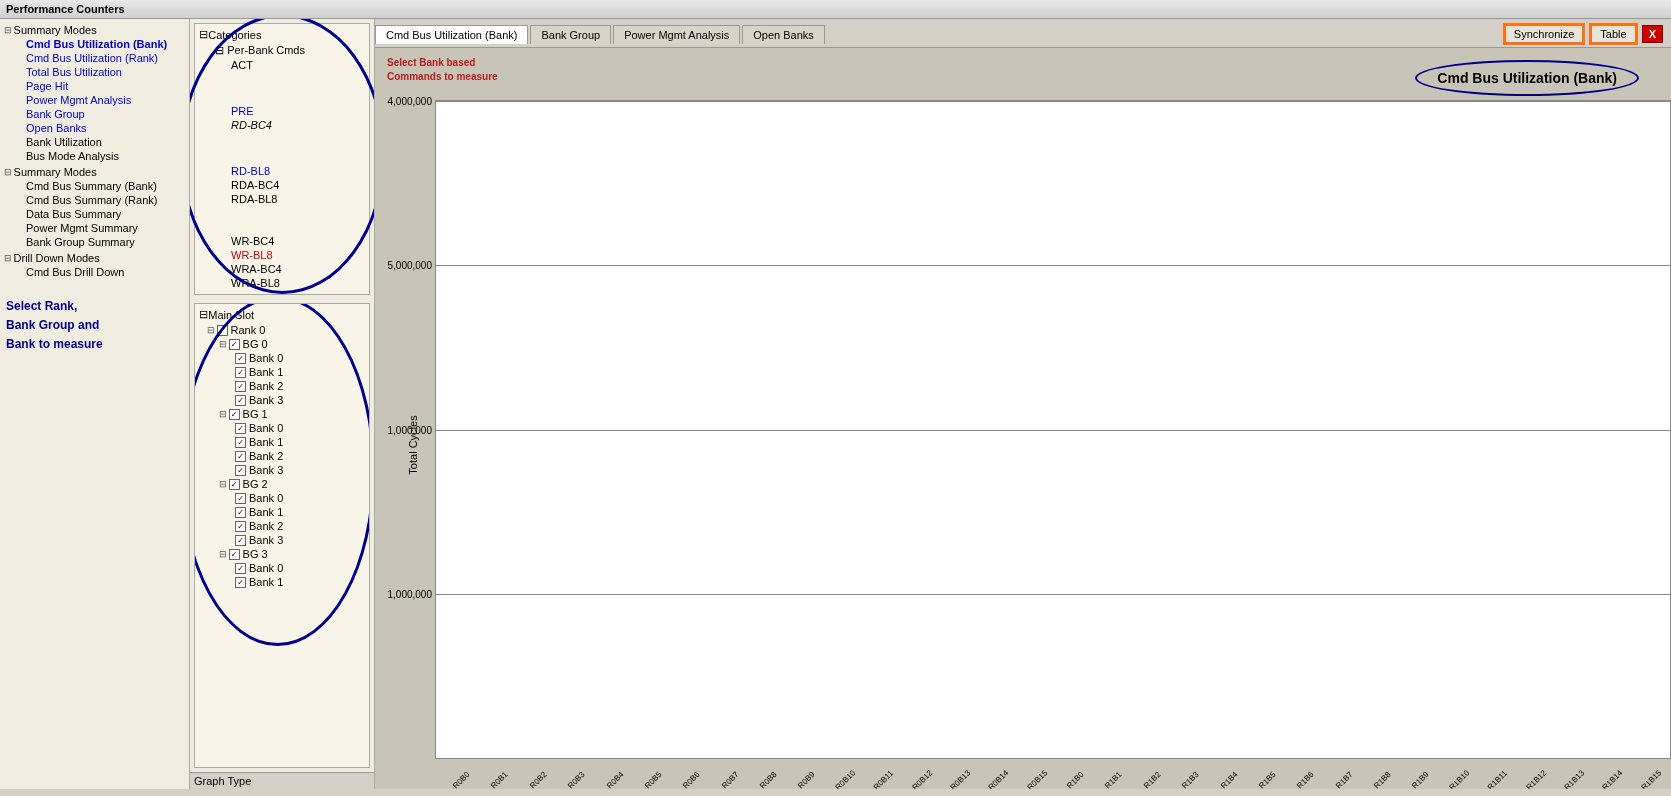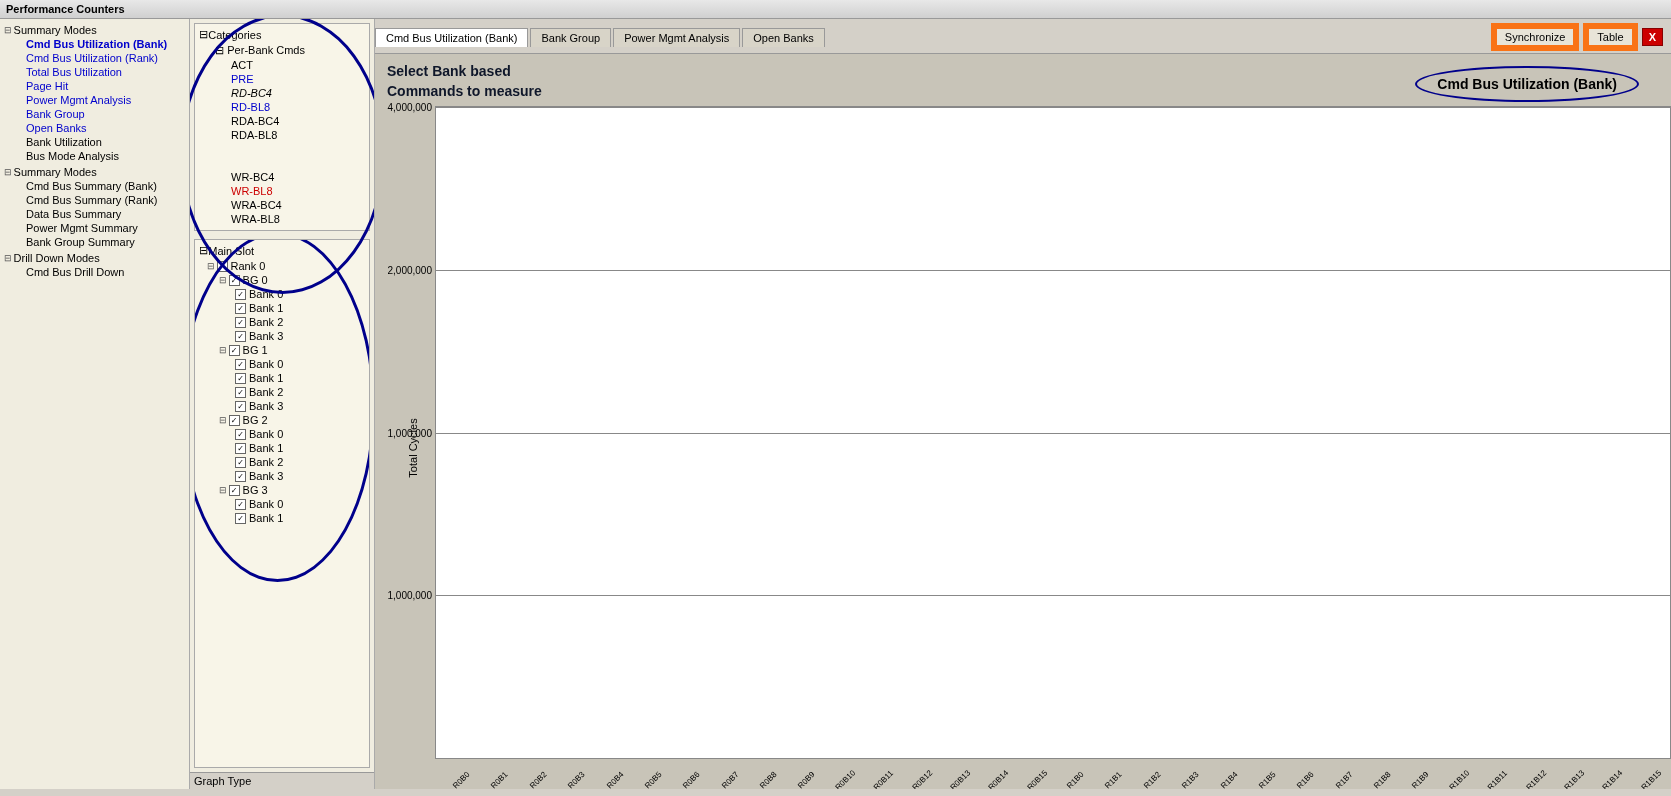--- a/index.html
+++ b/index.html
@@ -104,21 +104,21 @@
     .top-tab-actions {
       display: flex;
       align-items: center;
       gap: 4px;
       padding: 2px 4px;
     }
     .sync-btn, .table-btn {
       padding: 2px 8px;
       font-size: 11px;
       background: #e8e4d8;
-      border: 6px solid #f97316;
+      border: 3px solid #f97316;
       cursor: pointer;
     }
     .close-btn {
       background: #cc0000;
       color: white;
       border: 1px solid #880000;
       padding: 2px 6px;
       font-size: 11px;
       cursor: pointer;
       font-weight: bold;
@@ -134,22 +134,22 @@
       flex-direction: column;
     }
 
     .chart-header {
       padding: 8px 12px 4px 12px;
       display: flex;
       justify-content: space-between;
       align-items: flex-start;
     }
     .chart-title-left {
-      color: #0f172a;
-      font-size: 14px;
+      color: #b91c1c;
+      font-size: 10px;
       font-weight: bold;
       line-height: 1.4;
     }
     .chart-title-right {
       border: 2px solid #00008b;
       border-radius: 50%;
       padding: 8px 20px;
       color: #000;
       font-size: 14px;
       font-weight: bold;
@@ -262,21 +262,21 @@
       font-size: 11px;
       cursor: pointer;
       color: #000;
     }
 
     .sub-cat-item {
       padding: 1px 4px 1px 28px;
       font-size: 11px;
       cursor: pointer;
     }
-    .sub-cat-item.blue { color: #0000cc; }
+    .sub-cat-item.blue { color: #0000cc; margin-top: 32px; }
     .sub-cat-item.red { color: #cc0000; }
 
     
     .slot-panel {
       padding: 4px;
       border: 1px solid #aaa;
       margin: 4px;
       background: #f8f5e8;
       flex: 1;
       overflow-y: auto;
@@ -369,20 +369,23 @@
     </div>
 
     <div class="tree-section">
       <div class="tree-group-label">
         <span class="expand-icon">⊟</span>
         <span>Drill Down Modes</span>
       </div>
       <div class="tree-item black" style="padding-left:24px;">Cmd Bus Drill Down</div>
     </div>
 
+    <div class="select-info">
+      Select Rank,<br>Bank Group and<br>Bank to measure
+    </div>
   </div>
 
   <div class="center-panel" style="position:relative;">
 
     <div class="categories-panel" style="margin:4px; position:relative;">
 
       <div style="position:absolute; border:3px solid #00008b; border-radius:50%; top:-10px; left:-15px; width:205px; height:280px; pointer-events:none; z-index:5;"></div>
 
       <div class="cat-title">
         <span class="expand-icon">⊟</span>
@@ -703,21 +706,21 @@
               <div class="bar-group">
                 <div class="bar" style="background: rgb(204, 0, 0); height: 88%;"></div>
                 <div class="bar" style="background: rgb(34, 34, 204); height: 44%;"></div>
                 <div class="bar" style="background: rgb(0, 170, 170); height: 50%;"></div>
                 <div class="bar" style="background: rgb(153, 68, 204); height: 12%;"></div>
               </div>
             </div>
         <div class="grid-line" style="top: 0%;"></div>
             <div class="grid-label" style="top: 0%;">4,000,000</div>
             <div class="grid-line" style="top: 25%;"></div>
-            <div class="grid-label" style="top: 25%;">2,000,000</div>
+            <div class="grid-label" style="top: 25%;">5,000,000</div>
             <div class="grid-line" style="top: 50%;"></div>
             <div class="grid-label" style="top: 50%;">1,000,000</div>
             <div class="grid-line" style="top: 75%;"></div>
             <div class="grid-label" style="top: 75%;">1,000,000</div>
             <div class="x-axis-labels">
               <div class="x-label">R0B0</div>
               <div class="x-label">R0B1</div>
               <div class="x-label">R0B2</div>
               <div class="x-label">R0B3</div>
               <div class="x-label">R0B4</div>

